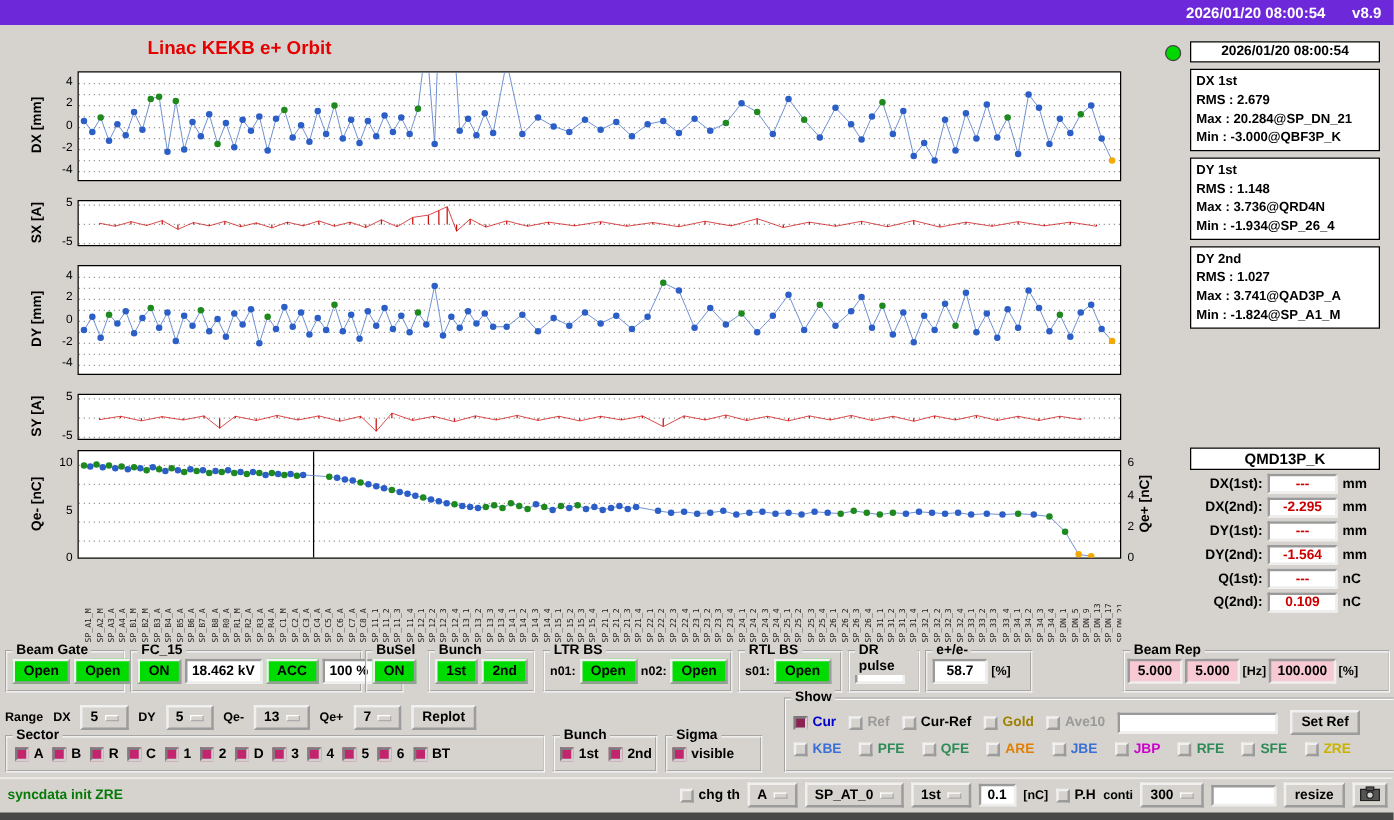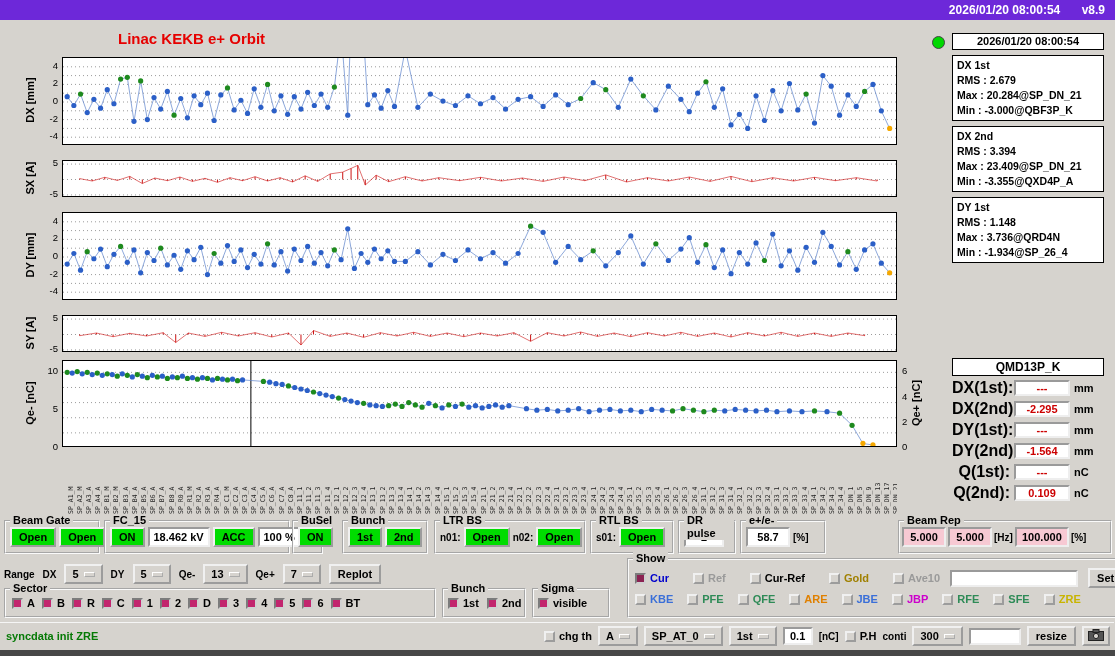--- a/index.html
+++ b/index.html
@@ -23,21 +23,21 @@
   
   .rpanel{position:absolute;left:932px;top:33px;width:180px}
   .indicator{position:absolute;left:0;top:3px;width:13px;height:13px;border-radius:50%;border:1px solid #444}
   .tsbox{margin-left:20px;width:152px;background:#fff;border:1px solid #000;font-size:11px;font-weight:bold;
          text-align:center;height:17px;line-height:15px}
   .statbox{margin:5px 0 0 20px;width:152px;background:#fff;border:1px solid #000;padding:2px 4px;
            font-size:10.5px;font-weight:bold;line-height:15px;overflow:hidden;white-space:nowrap}
   #monitor{position:absolute;left:952px;top:358px;width:158px}
   .mtitle{width:152px;background:#fff;border:1px solid #000;font-weight:bold;font-size:12px;text-align:center;height:18px;line-height:16px}
   .mrow{display:flex;align-items:center;gap:4px;margin-top:3px}
-  .mlab{width:58px;text-align:right;font-size:16px;font-weight:bold}
+  .mlab{width:58px;text-align:right;font-size:11px;font-weight:bold}
   .mval{width:56px;height:16px;background:#fff;border:2px inset #eee;color:#cc0000;font-weight:bold;font-size:11px;
         text-align:center;line-height:12px}
   .munit{font-size:11px;font-weight:bold}
   
   .group{position:absolute;height:34px;border:2px groove #fafafa}
   .gtitle{position:absolute;top:-8px;left:4px;background:#d6d3ce;padding:0 3px;font-size:11px;font-weight:bold;line-height:13px}
   .grow{display:flex;align-items:center;gap:3px;height:100%;padding:2px 4px}
   .btn{font-size:11px;font-weight:bold;height:20px;padding:0 7px;background:#d6d3ce;border:2px outset #f0f0f0;
        cursor:pointer;font-family:"Liberation Sans",sans-serif;white-space:nowrap}
   .vbox{background:#fff;border:2px inset #eee;font-size:11px;font-weight:bold;height:20px;padding:0 4px;
@@ -689,30 +689,30 @@
   <div class="indicator" style="background: rgb(0, 216, 0);"></div>
   <div class="tsbox">2026/01/20 08:00:54</div>
   <div id="stats">
       <div class="statbox">
         <div class="stat-title">DX 1st</div>
         <div class="stat-line">RMS : 2.679</div>
         <div class="stat-line">Max : 20.284@SP_DN_21</div>
         <div class="stat-line">Min : -3.000@QBF3P_K</div>
       </div>
       <div class="statbox">
-        <div class="stat-title">DX 2nd</div>
-        <div class="stat-line">RMS : 3.394</div>
-        <div class="stat-line">Max : 23.409@SP_DN_21</div>
-        <div class="stat-line">Min : -3.355@QXD4P_A</div>
-      </div>
-      <div class="statbox">
         <div class="stat-title">DY 1st</div>
         <div class="stat-line">RMS : 1.148</div>
         <div class="stat-line">Max : 3.736@QRD4N</div>
         <div class="stat-line">Min : -1.934@SP_26_4</div>
+      </div>
+      <div class="statbox">
+        <div class="stat-title">DY 2nd</div>
+        <div class="stat-line">RMS : 1.027</div>
+        <div class="stat-line">Max : 3.741@QAD3P_A</div>
+        <div class="stat-line">Min : -1.824@SP_A1_M</div>
       </div>
     </div>
 </div>
 
 <div id="monitor">
   <div class="mtitle">QMD13P_K</div>
   <div id="monitor-rows">
       <div class="mrow">
         <div class="mlab">DX(1st):</div>
         <div class="mval">---</div>
@@ -844,21 +844,21 @@
   <span class="opt">
     <span>7</span>
     <span class="optbar"></span>
   </span>
   <button class="btn">Replot</button>
 </div>
 
 <div class="group" style="left:627px;top:558px;width:578px;height:60px">
   <span class="gtitle">Show</span>
   <div class="srow" style="margin-top:8px">
-    <span id="show-checks1" style="display:flex;align-items:center;gap:24px">
+    <span id="show-checks1" style="display:flex;align-items:center;gap:10px">
         <span class="chk">
           <span class="cbox on" style="background: rgb(139, 34, 82);"></span>
           <span class="clab" style="color: rgb(0, 0, 204);">Cur</span>
         </span>
         <span class="chk">
           <span class="cbox"></span>
           <span class="clab" style="color: rgb(154, 154, 154);">Ref</span>
         </span>
         <span class="chk">
           <span class="cbox"></span>

